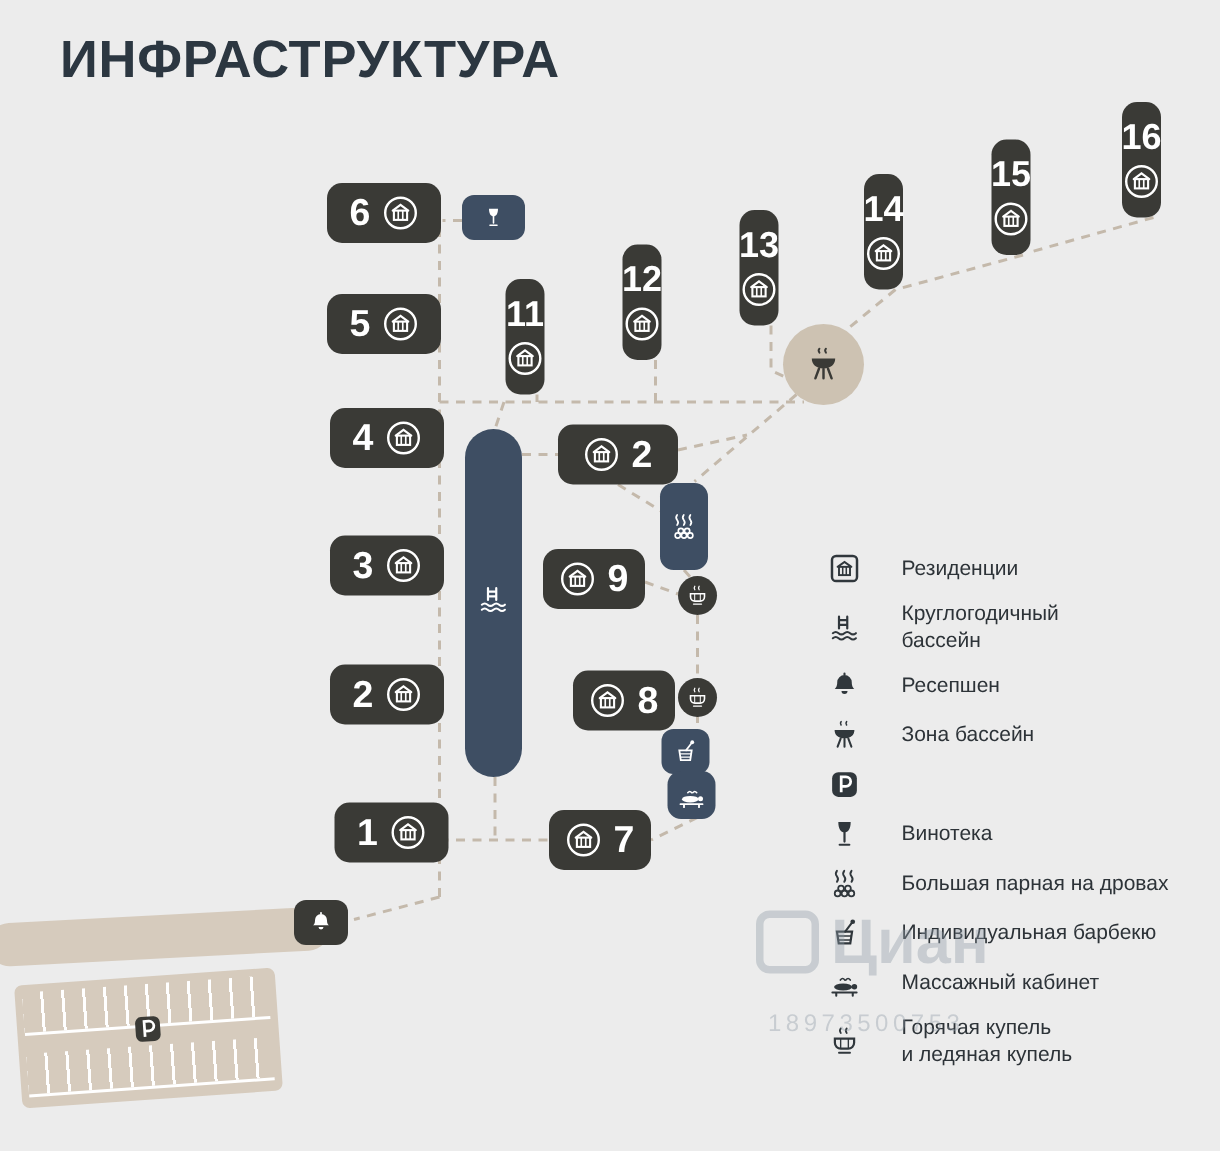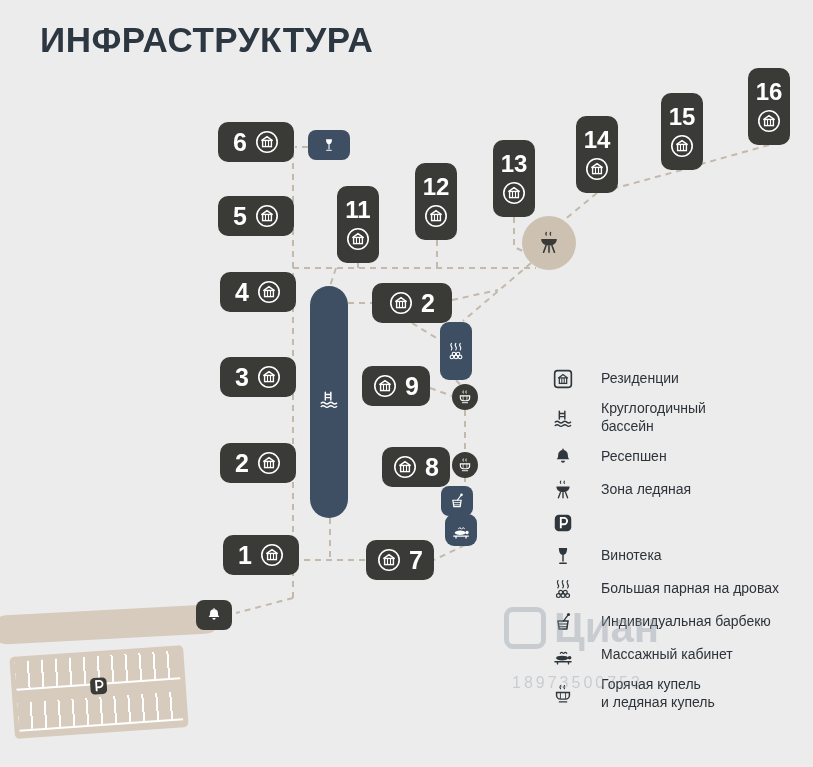--- a/index.html
+++ b/index.html
@@ -26,21 +26,21 @@
 
   
   .pool{position:absolute;left:310px;top:286px;width:38px;height:232px;background:#3e4e63;
         border-radius:19px;display:flex;justify-content:center;align-items:flex-start;
         padding-top:102px;box-sizing:border-box;color:#fff;}
 
   
   .badge{position:absolute;background:#3a3a36;color:#fff;display:flex;align-items:center;
          justify-content:center;border-radius:10px;}
   .badge.h{height:40px;gap:8px;}
-  .badge.v{width:42px;height:77px;flex-direction:column;gap:5px;}
+  .badge.v{width:26px;height:77px;flex-direction:column;gap:5px;}
   .num{font-size:25px;font-weight:700;line-height:1;}
   .badge.v .num{font-size:24px;}
 
   .amen{position:absolute;display:flex;align-items:center;justify-content:center;color:#fff;}
   .navy{background:#3e4e63;}
   .darkbg{background:#3a3a36;}
   .round{border-radius:50%;}
   .bbq{width:54px;height:54px;border-radius:50%;background:#cdc2b2;color:#3a3a36;}
 
   .ic{display:block;width:24px;height:24px;}
@@ -324,21 +324,21 @@
         </svg>
       <div class="ltext">
         <div>Ресепшен</div>
       </div>
     </div>
     <div class="lrow">
       <svg class="lic">
           <use href="#sym-grill" xlink:href="#sym-grill"></use>
         </svg>
       <div class="ltext">
-        <div>Зона ледяная</div>
+        <div>Зона бассейн</div>
       </div>
     </div>
     <div class="lrow">
       <svg class="lic">
           <use href="#sym-parkP" xlink:href="#sym-parkP"></use>
         </svg>
     </div>
     <div class="lrow">
       <svg class="lic">
           <use href="#sym-wine" xlink:href="#sym-wine"></use>

